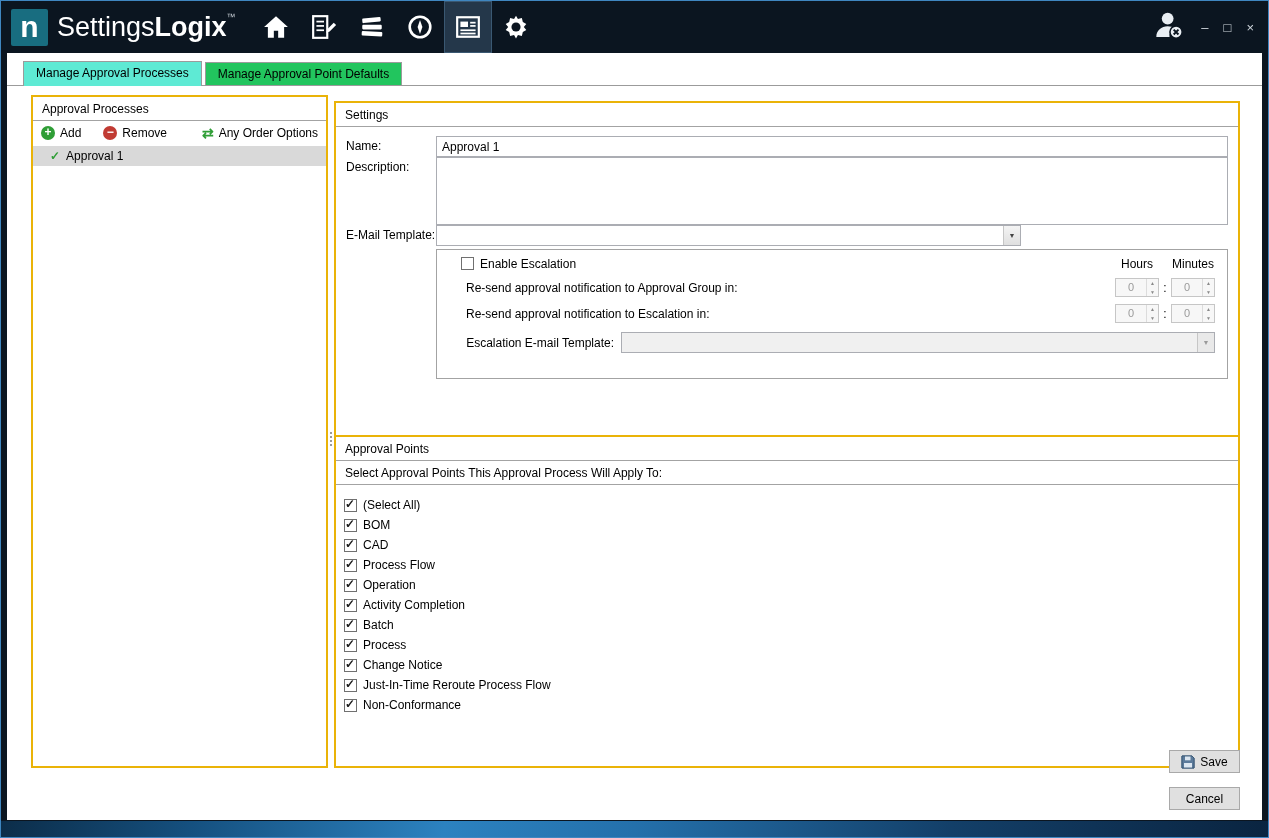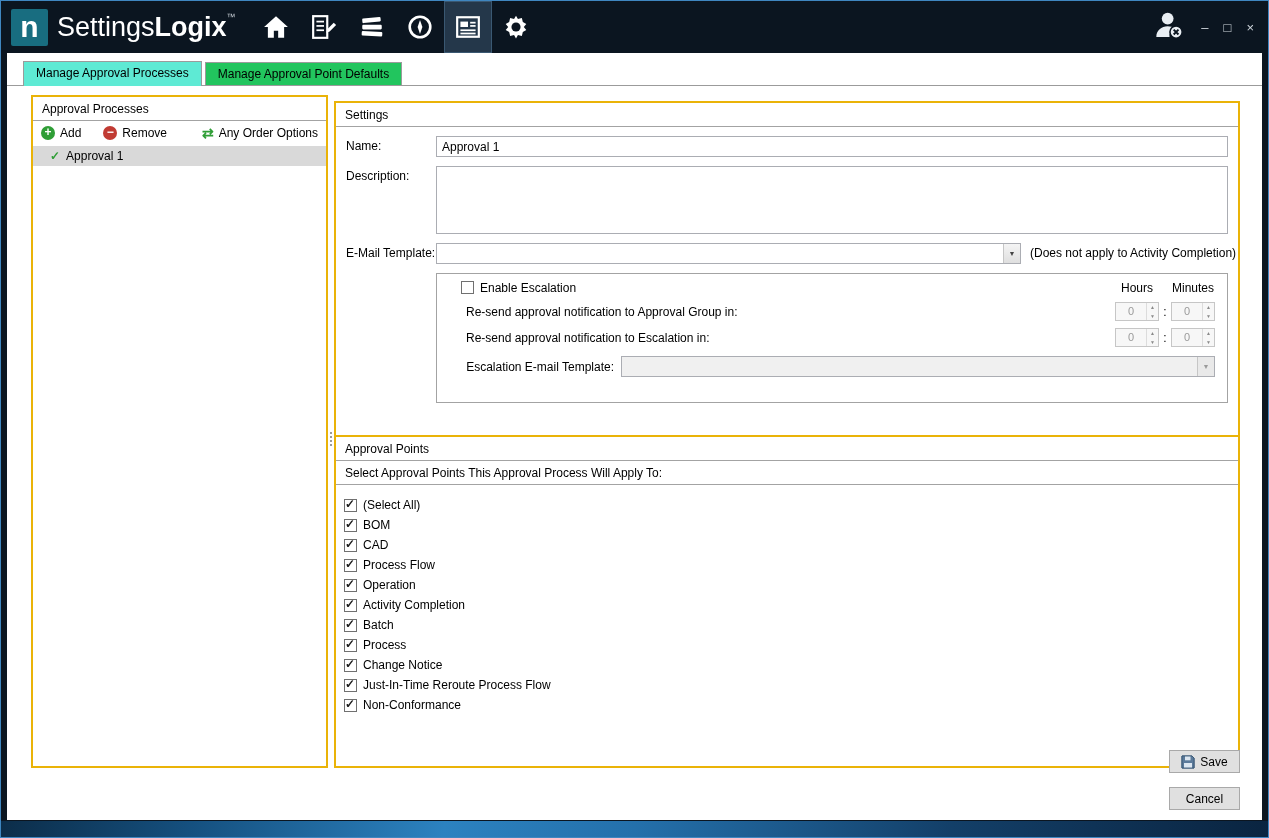--- a/index.html
+++ b/index.html
@@ -57,21 +57,21 @@
   .anyorder-glyph { color:#2f9e36; font-weight:bold; font-size:14px; line-height:14px; }
   .lp-list { padding-top:2px; }
   .list-item { height:20px; display:flex; align-items:center; gap:6px; padding-left:17px;
                font-size:12px; cursor:pointer; }
   .list-item.selected { background:#d9d9d9; }
   .item-check { color:#2f9e36; font-weight:bold; font-size:12px; }
 
   
   .settings-panel { left:327px; right:22px; top:15px; height:336px; }
   .settings-content { padding:9px 10px 0 10px; }
-  .form-row { display:flex; margin-bottom:9px; }
+  .form-row { display:flex; }
   .form-label { width:90px; font-size:12px; padding-top:3px; flex:0 0 auto; }
   .textbox { flex:1; height:21px; border:1px solid #abadb3; font-size:12px;
              padding:2px 5px; font-family:"Liberation Sans", sans-serif; outline:none; }
   .textarea { flex:1; height:68px; border:1px solid #abadb3; resize:none; font-size:12px;
               padding:2px 5px; font-family:"Liberation Sans", sans-serif; outline:none; }
   .combo { display:flex; height:21px; border:1px solid #abadb3; background:#fff; cursor:pointer; }
   .combo-text { flex:1; font-size:12px; padding:2px 5px; }
   .combo-btn { width:17px; border-left:1px solid #c6c6c6; background:linear-gradient(#f4f4f4,#dfdfdf);
                display:flex; align-items:center; justify-content:center; font-size:7px; color:#444; }
   .combo.disabled { background:#f0f0f0; }
@@ -250,21 +250,20 @@
             <span class="form-label">Description:</span>
             <textarea class="textarea" style=""></textarea>
           </div>
 
           <div class="form-row email-row">
             <span class="form-label">E-Mail Template:</span>
             <div class="combo">
               <span class="combo-text"></span>
               <span class="combo-btn">▼</span>
             </div>
-            <span class="email-note">(Does not apply to Activity Completion)</span>
           </div>
 
           <div class="escalation-box">
             <div class="esc-content">
 
               <div class="esc-row">
                 <div class="esc-left">
                   <span class="checkbox"></span>
                   <span>Enable Escalation</span>
                 </div>

